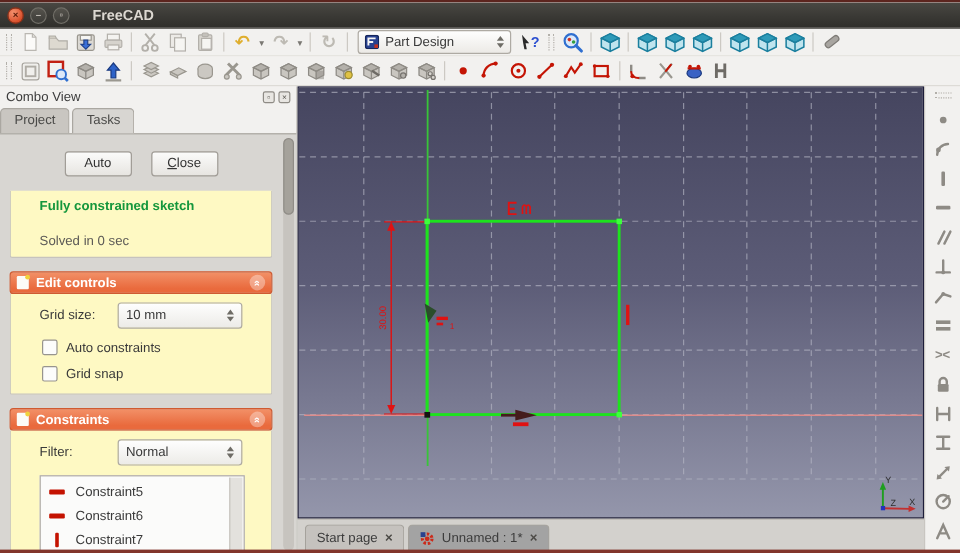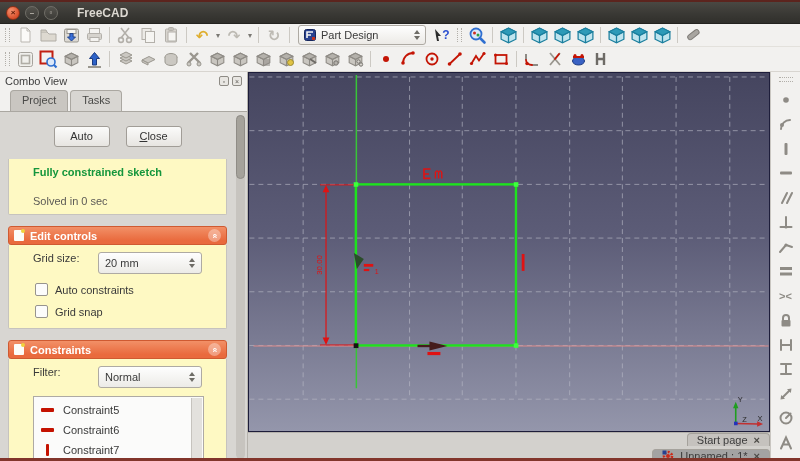--- a/index.html
+++ b/index.html
@@ -33,21 +33,21 @@
   .spin i{width:0;height:0;border-left:3.5px solid transparent;border-right:3.5px solid transparent;}
   .spin .up{border-bottom:4px solid #6e6c66;} .spin .dn{border-top:4px solid #6e6c66;}
   
   .main{display:flex;height:391px;}
   
   .panel{width:248px;flex:none;background:#f2f1ef;display:flex;flex-direction:column;border-right:1px solid #b6b3ad;}
   .ptitle{height:18px;display:flex;align-items:center;padding:0 5px;color:#3c3c3c;}
   .pbtns{margin-left:auto;display:flex;gap:3px;}
   .pbtn{width:10px;height:10px;border:1px solid #8e8b85;border-radius:2px;background:#e8e6e2;
     display:inline-flex;align-items:center;justify-content:center;font-size:7px;color:#5a5853;line-height:1;}
-  .ptabs{display:flex;padding-left:10px;height:21px;}
+  .ptabs{display:flex;padding-left:0;height:21px;}
   .ptab{padding:3px 11px 0;border:1px solid #aaa7a1;border-bottom:none;border-radius:4px 4px 0 0;
     background:#c9c6c1;color:#4a4a48;margin-right:2px;height:21px;}
   .ptab.active{background:#d8d6d2;font-weight:normal;position:relative;z-index:2;}
   .pbody{flex:1;background:#d8d6d2;border-top:1px solid #aaa7a1;position:relative;
     padding:10px 20px 0 8px;overflow:hidden;}
   .pscroll{position:absolute;right:2px;top:3px;bottom:4px;width:9px;background:#c7c4bf;border-radius:5px;}
   .pscroll .handle{position:absolute;top:0;width:9px;height:64px;background:#a5a29b;border-radius:5px;border:1px solid #8f8c86;}
   .btnrow{display:flex;justify-content:center;gap:16px;margin:4px 0 12px;}
   .btn{min-width:56px;height:21px;border:1px solid #a19d97;border-radius:3px;color:#333;
     background:linear-gradient(#fbfbfa,#e7e5e1);padding:3px 12px 0;text-align:center;}
@@ -55,39 +55,39 @@
   .sechead{height:19px;background:linear-gradient(#f29067,#e96a3d 80%);border:1px solid #cf5a31;
     border-radius:3px;display:flex;align-items:center;gap:6px;padding:0 5px;color:#fff;font-weight:bold;}
   .doc-ic{width:10px;height:11px;background:#fcfcf8;border-radius:1px;position:relative;flex:none;}
   .doc-ic::after{content:"";position:absolute;right:-1px;top:-1px;width:4px;height:4px;background:#f0d23c;border-radius:50%;}
   .collapse{margin-left:auto;width:13px;height:13px;border-radius:50%;background:rgba(255,255,255,.35);
     display:inline-flex;align-items:center;justify-content:center;color:#fff;font-weight:bold;font-size:9px;}
   .collapse span{display:inline-block;transform:rotate(90deg);}
   .secbody{background:#fef9c3;border:1px solid #c6c3be;border-top:none;border-radius:0 0 2px 2px;padding:7px 24px;}
   .green{color:#14963c;font-weight:bold;}
   .dim{color:#5c5a56;margin-top:17px;}
-  .formrow{display:flex;align-items:flex-start;justify-content:space-between;margin-bottom:8px;}
+  .formrow{display:flex;align-items:center;justify-content:space-between;margin-bottom:8px;}
   .fselect{width:104px;height:22px;border:1px solid #aeaaa3;border-radius:3px;background:linear-gradient(#fefefe,#ecebe7);
     display:flex;align-items:center;padding:0 6px;}
   .cbrow{display:flex;align-items:center;gap:7px;margin:9px 0 3px 2px;}
   .cb{width:13px;height:13px;background:#fcfcfb;border:1px solid #979era;border:1px solid #97948e;border-radius:2px;flex:none;}
   .clist{background:#fbfbfa;border:1px solid #aeaaa4;margin:2px -2px 0 0;height:96px;position:relative;
     padding:3px 14px 0 6px;overflow:hidden;}
   .citem{display:flex;align-items:center;gap:8px;height:20px;}
   .ci{width:15px;display:inline-flex;align-items:center;justify-content:center;flex:none;}
   .bar-h{width:13px;height:3.5px;background:#c41200;border-radius:1px;}
   .bar-v{width:3.5px;height:12px;background:#c41200;border-radius:1px;}
   .lscroll{position:absolute;right:1px;top:1px;bottom:1px;width:11px;background:#e3e1dd;border-left:1px solid #c6c3be;}
   
   .center{width:522px;flex:none;display:flex;flex-direction:column;}
   .viewport{width:522px;height:360px;border:1px solid #1d1d3a;
     background:linear-gradient(#45455f,#5c5c77 45%,#9496ab);position:relative;}
   .viewport svg{display:block;width:520px;height:358px;}
   .doctabs{height:28px;background:#d3d1cd;border-top:1px solid #b5b2ac;display:flex;align-items:flex-end;
-    padding:0 0 0 6px;gap:3px;flex-direction:column;}
+    padding:0 0 0 6px;gap:3px;}
   .dtab{height:23px;display:flex;align-items:center;gap:6px;padding:0 9px;border:1px solid #a5a29c;border-bottom:none;
     border-radius:4px 4px 0 0;background:#c5c2be;color:#3c3c3c;}
   .dtab.active{background:#a3a3a3;}
   .tclose{font-weight:bold;color:#4c4a46;font-size:11px;}
   
   .rbar{width:30px;flex:none;background:#f2f1ef;border-left:1px solid #c9c6c1;display:flex;flex-direction:column;
     align-items:center;padding-top:5px;gap:6.5px;}
   .hgrip{width:14px;height:5px;border-top:1px dotted #b2afa9;border-bottom:1px dotted #b2afa9;margin-bottom:2px;}
   .ric{width:20px;height:18px;display:inline-flex;align-items:center;justify-content:center;color:#8e8b85;
     font-weight:bold;font-size:11px;flex:none;}
@@ -453,21 +453,21 @@
           <span class="doc-ic"></span>
           <span>Edit controls</span>
           <span class="collapse">
               <span>«</span>
             </span>
         </div>
         <div class="secbody">
           <div class="formrow">
             <span>Grid size:</span>
             <span class="fselect">
-              <span>20 mm</span>
+              <span>10 mm</span>
               <span class="spin">
                   <i class="up"></i>
                   <i class="dn"></i>
                 </span>
             </span>
           </div>
           <div class="cbrow">
             <span class="cb"></span>
             <span>Auto constraints</span>
           </div>

